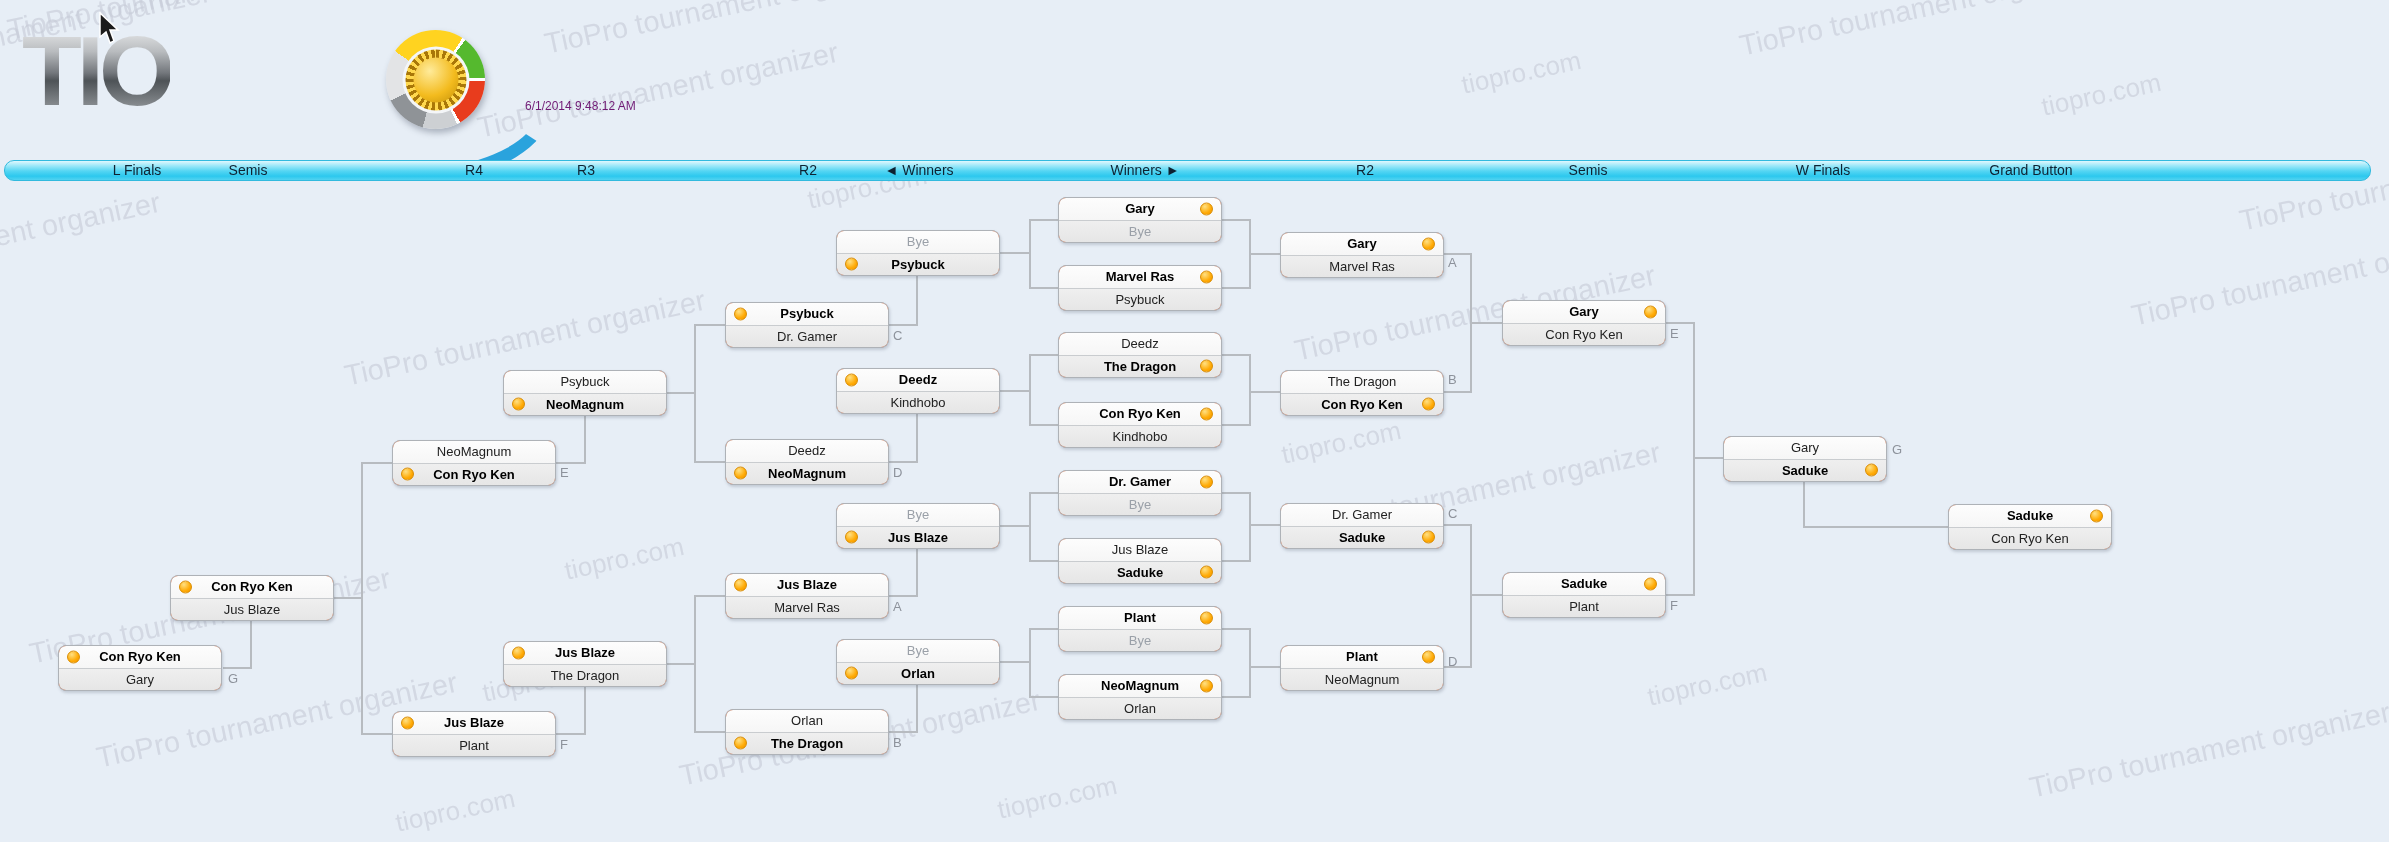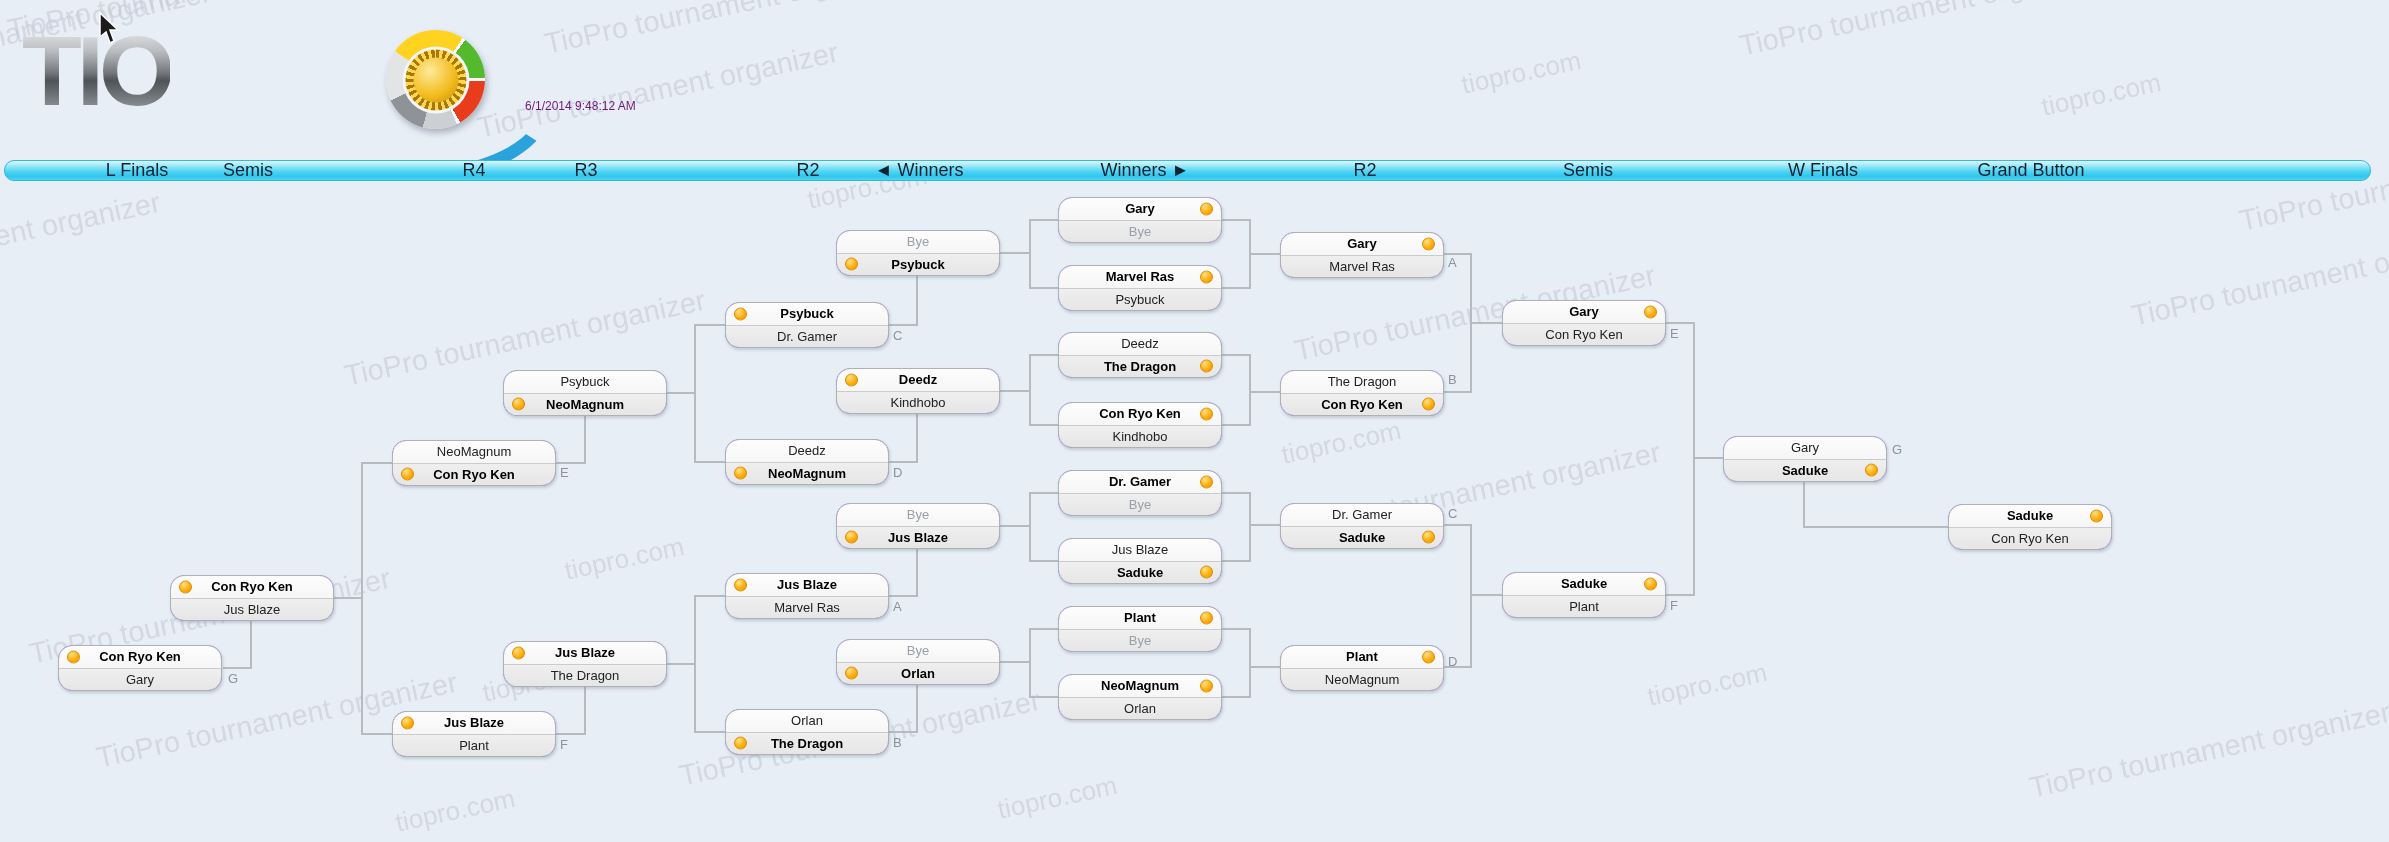--- a/index.html
+++ b/index.html
@@ -40,27 +40,27 @@
   .stamp{position:absolute;left:525px;top:99px;font-size:12px;color:#701a75;}
 
   
   .cursor{position:absolute;left:98px;top:12px;}
 
   
   .roundbar{position:absolute;left:4px;top:160px;width:2367px;height:21px;border-radius:10px;
             background:linear-gradient(180deg,#dff8fe 0%,#a9ebfa 20%,#56d6f3 52%,#2cc8ee 80%,#51d3f1 100%);
             border:1px solid #31bade;box-sizing:border-box;}
   .roundbar .col{position:absolute;top:0;height:27px;line-height:19px;transform:translateX(-50%);
-                 font-size:18px;color:#0e2232;}
+                 font-size:14px;color:#0e2232;}
 
   
   .bracket{position:absolute;inset:0;}
   svg.wires{position:absolute;left:0;top:0;}
-  .match{position:absolute;width:164px;height:46px;border:1.5px solid #aeb2b7;border-radius:14px;
-         box-sizing:border-box;overflow:hidden;background:#6d28d9;
+  .match{position:absolute;width:164px;height:46px;border:1.5px solid #aeb2b7;border-radius:8px;
+         box-sizing:border-box;overflow:hidden;background:#c2410c;
          box-shadow:1px 2px 3px rgba(110,120,135,.3);}
   .row{position:relative;height:21.5px;display:flex;align-items:center;justify-content:center;}
   .row.top{background:linear-gradient(180deg,#fdfdfd,#f6f6f6);border-bottom:1px solid #c9cccf;}
   .row.bot{background:linear-gradient(180deg,#efefef,#e6e6e6);}
   .pname{font-size:13px;color:#222;}
   .pname.win{font-weight:bold;color:#000;}
   .pname.bye{color:#9aa0a8;}
   .dot{position:absolute;top:50%;width:13px;height:13px;border-radius:50%;transform:translateY(-50%);
        background:radial-gradient(circle at 35% 28%,#ffe082,#ffaa05 60%,#ef9300 100%);
        border:1px solid #d98c00;box-sizing:border-box;}

